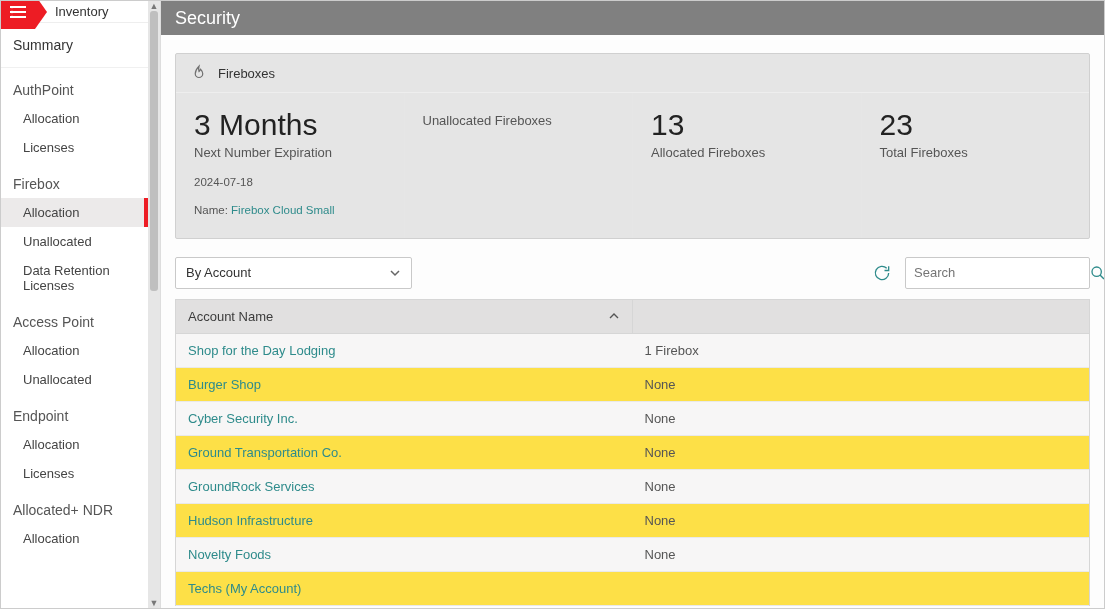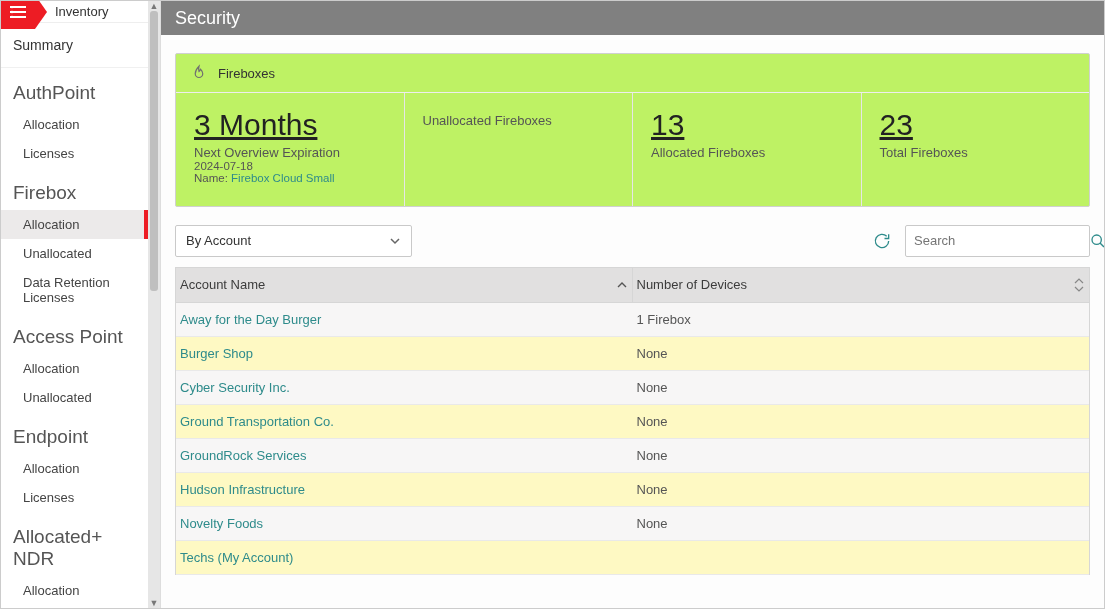--- a/index.html
+++ b/index.html
@@ -14,62 +14,62 @@
   .sidebar-scroll-arrow { position: absolute; left: 0; right: 0; text-align: center; font-size: 9px; color: #777; }
   .sidebar-scroll-arrow.up { top: 0; }
   .sidebar-scroll-arrow.down { bottom: 0; }
 
   .sidebar-header { display: flex; align-items: center; height: 22px; border-bottom: 1px solid #eee; }
   .brand-tab { display: flex; align-items: center; height: 34px; }
   .brand-red { width: 34px; height: 34px; background: #ed1c24; display: flex; align-items: center; justify-content: center; color: #fff; }
   .brand-arrow { width: 0; height: 0; border-top: 17px solid transparent; border-bottom: 17px solid transparent; border-left: 12px solid #ed1c24; }
   .brand-text { padding-left: 8px; font-size: 13px; }
 
-  .nav-group-label { padding: 14px 12px 6px 12px; font-size: 19px; color: #555; }
+  .nav-group-label { padding: 14px 12px 6px 12px; font-size: 14px; color: #555; }
   .nav-item { padding: 7px 12px 7px 22px; font-size: 13px; color: #444; cursor: pointer; }
   .nav-item.active { background: #eceaea; position: relative; }
   .nav-item.active::after { content: ""; position: absolute; right: 0; top: 0; bottom: 0; width: 4px; background: #ed1c24; }
   .nav-summary { padding: 14px 12px 14px 12px; font-size: 14px; color: #333; cursor: pointer; border-bottom: 1px solid #f0f0f0; }
 
   
   .main { flex: 1; display: flex; flex-direction: column; background: #fdfdfd; overflow: hidden; }
   .titlebar { height: 34px; background: #808080; color: #fff; display: flex; align-items: center; padding: 0 14px; font-size: 18px; font-weight: 400; }
   .content { flex: 1; padding: 18px 14px 0 14px; overflow: auto; }
 
   
-  .stat-card { border: 1px solid #d0d0d0; border-radius: 2px; background: #bef264; }
+  .stat-card { border: 1px solid #d0d0d0; border-radius: 2px; background: #e5e5e5; }
   .stat-header { display: flex; align-items: center; gap: 10px; padding: 10px 14px; border-bottom: 1px solid #eee; }
   .stat-header-icon { width: 18px; height: 18px; color: #707070; }
   .stat-body { display: flex; }
   .stat-cell { flex: 1; padding: 16px 18px 22px 18px; border-right: 1px solid #e6e6e6; }
   .stat-cell:last-child { border-right: none; }
-  .stat-big { font-size: 30px; font-weight: 400; color: #222; line-height: 1.05; text-decoration: underline; }
+  .stat-big { font-size: 30px; font-weight: 400; color: #222; line-height: 1.05; }
   .stat-label { font-size: 13px; color: #555; margin-top: 4px; }
-  .stat-sub { font-size: 11.5px; color: #555; margin-top: 0; }
+  .stat-sub { font-size: 11.5px; color: #555; margin-top: 16px; }
   .stat-sub .link { color: #2e8b8b; }
 
   
   .toolbar { display: flex; align-items: center; gap: 12px; margin: 18px 0 10px 0; }
   .select { display: flex; align-items: center; justify-content: space-between; width: 237px; height: 32px; border: 1px solid #c9c9c9; border-radius: 2px; padding: 0 10px; color: #333; background: #fff; cursor: pointer; }
   .toolbar-spacer { flex: 1; }
   .icon-btn { width: 22px; height: 22px; color: #2e8b8b; cursor: pointer; display: flex; align-items: center; justify-content: center; }
   .search { display: flex; align-items: center; width: 185px; height: 32px; border: 1px solid #c9c9c9; border-radius: 2px; padding: 0 8px; background: #fff; }
   .search input { flex: 1; border: none; outline: none; font-size: 13px; color: #555; background: transparent; }
   .search-icon { width: 16px; height: 16px; color: #2e8b8b; }
 
   
   .table { border: 1px solid #d6d6d6; border-bottom: none; }
   .thead { display: flex; background: #e1e0e0; border-bottom: 1px solid #d6d6d6; }
-  .th, .td { padding: 9px 4px; font-size: 13px; }
+  .th, .td { padding: 9px 12px; font-size: 13px; }
   .th { color: #3c3c3c; }
   .col-name { flex: 0 0 50%; display: flex; align-items: center; justify-content: space-between; border-right: 1px solid #d6d6d6; }
   .col-dev { flex: 0 0 50%; display: flex; align-items: center; justify-content: space-between; }
   .sort-ind { font-size: 11px; color: #666; }
   .sort-ind.both { line-height: 0.5; display: flex; flex-direction: column; align-items: center; }
-  .trow { display: flex; border-bottom: 1px solid #e9e9e9; background: #fef9c3; }
+  .trow { display: flex; border-bottom: 1px solid #e9e9e9; background: #fde047; }
   .trow:nth-child(odd) { background: #f7f6f6; }
   .trow .td.col-name { color: #2e8b8b; cursor: pointer; border-right: none; }
   .trow .td.col-dev { color: #555; }
 
   svg { display: block; }
 </style>
 </head>
 <body>
 
 <div class="app">
@@ -130,21 +130,21 @@
           <span class="stat-header-icon">
             <svg width="18" height="18" viewBox="0 0 24 24" fill="none" stroke="currentColor" stroke-width="1.6">
                 <path d="M12 3 C9 6 7 9 7 13 a5 5 0 0 0 10 0 c0-2-1-4-3-6 c-1 2-2 3-2 3 s-1-3 0-7z"></path>
               </svg>
           </span>
           <span>Fireboxes</span>
         </div>
         <div class="stat-body">
           <div class="stat-cell">
             <div class="stat-big">3 Months</div>
-            <div class="stat-label">Next Overview Expiration</div>
+            <div class="stat-label">Next Number Expiration</div>
             <div class="stat-sub">2024-07-18</div>
             <div class="stat-sub">
               <span>Name: </span><span class="link">Firebox Cloud Small</span>
             </div>
           </div>
           <div class="stat-cell">
             <div class="stat-label">Unallocated Fireboxes</div>
           </div>
           <div class="stat-cell">
             <div class="stat-big">13</div>
@@ -187,33 +187,24 @@
       <div class="table">
         <div class="thead">
           <div class="th col-name">
             <span>Account Name</span>
             <span class="sort-ind">
               <svg width="12" height="12" viewBox="0 0 12 12">
                   <path d="M2 8 l4-4 4 4" fill="none" stroke="#555" stroke-width="1.4"></path>
                 </svg>
             </span>
           </div>
-          <div class="th col-dev">
-            <span>Number of Devices</span>
-            <span class="sort-ind both">
-              <svg width="12" height="16" viewBox="0 0 12 16">
-                  <path d="M2 6 l4-4 4 4" fill="none" stroke="#888" stroke-width="1.2"></path>
-                  <path d="M2 10 l4 4 4-4" fill="none" stroke="#888" stroke-width="1.2"></path>
-                </svg>
-            </span>
-          </div>
         </div>
         <div id="tbody">
             <div class="trow">
-              <div class="td col-name">Away for the Day Burger</div>
+              <div class="td col-name">Shop for the Day Lodging</div>
               <div class="td col-dev">1 Firebox</div>
             </div>
             <div class="trow">
               <div class="td col-name">Burger Shop</div>
               <div class="td col-dev">None</div>
             </div>
             <div class="trow">
               <div class="td col-name">Cyber Security Inc.</div>
               <div class="td col-dev">None</div>
             </div>

